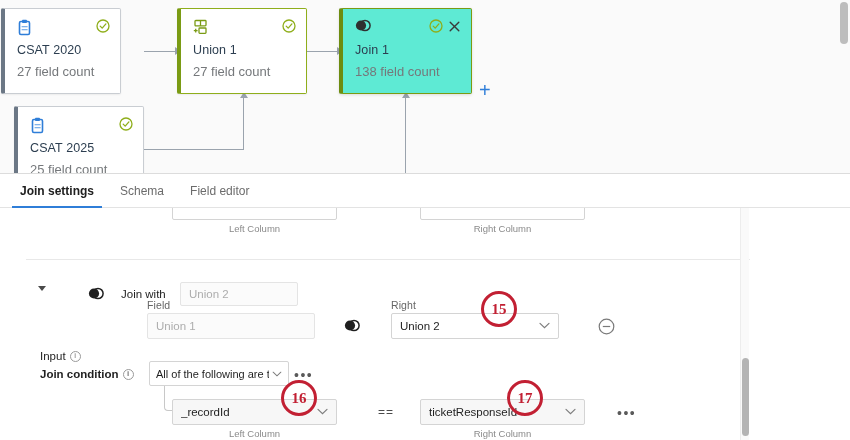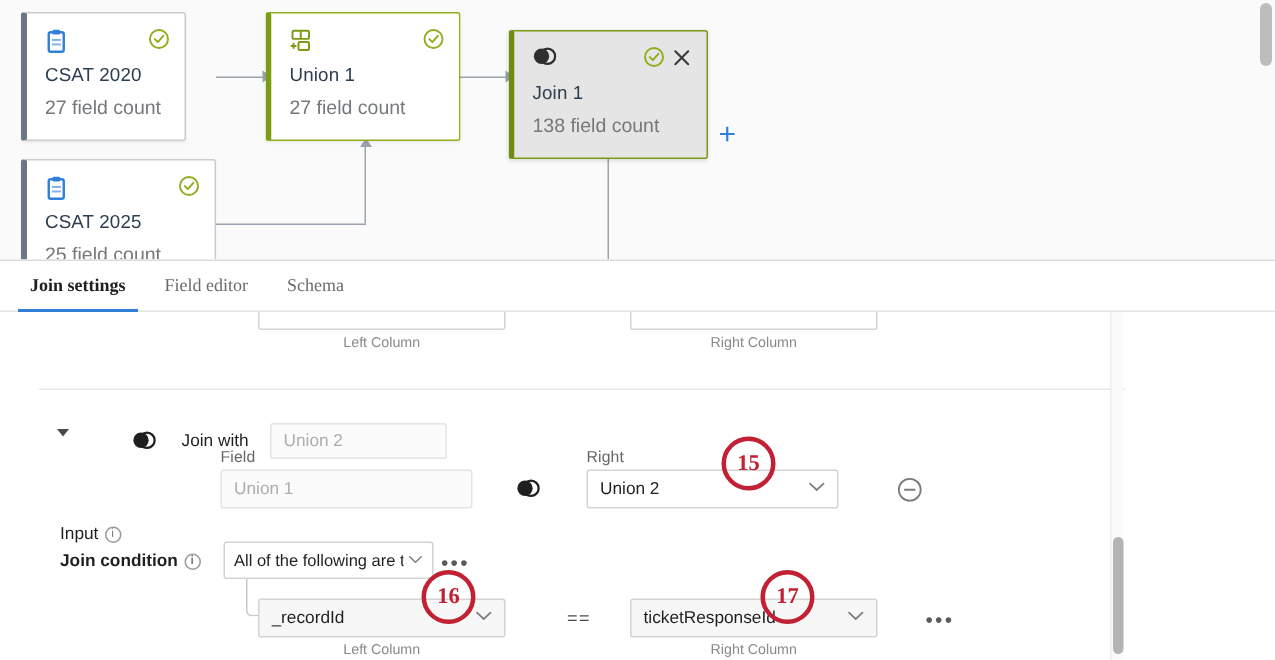--- a/index.html
+++ b/index.html
@@ -32,25 +32,24 @@
     border: 1px solid #c9cdd2;
     border-left: 4px solid #6b7785;
     border-radius: 2px;
     box-shadow: 0 1px 2px rgba(0,0,0,0.06);
   }
   .node.green {
     border: 1px solid #8fae1b;
     border-left: 4px solid #7a9b14;
   }
   .node.selected {
-    background: #e5e5e5;
+    background: #5eead4;
     border: 1px solid #7a9b14;
     border-left: 4px solid #6d8c10;
     box-shadow: 0 1px 3px rgba(0,0,0,0.12);
-    margin-top: 12px;
   }
   .node-head {
     display: flex; align-items: flex-start; justify-content: space-between;
     padding: 10px 10px 0 12px; height: 28px;
   }
   .node-title {
     padding: 0 12px; margin-top: 6px;
     font-size: 12.5px; color: #2c3e50; letter-spacing: .1px;
   }
   .node-sub {
@@ -82,21 +81,20 @@
 
   
   .panel {
     position: absolute; left: 0; top: 173px; width: 850px; height: 267px;
     background: #ffffff; border-top: 1px solid #dcdcdc;
   }
   .tabbar {
     position: relative; height: 34px; border-bottom: 1px solid #e3e3e3;
     display: flex; align-items: flex-end; padding-left: 10px; gap: 6px;
     background: #ffffff;
-    font-family: Liberation Serif, serif;
   }
   .tab {
     font-size: 12px; color: #6b6b6b; padding: 6px 10px 9px 10px;
     cursor: pointer; position: relative; white-space: nowrap;
   }
   .tab.active { color: #202020; font-weight: bold; }
   .tab.active::after {
     content: ""; position: absolute; left: 2px; right: 2px; bottom: -1px;
     height: 2px; background: #2f7ed8;
   }
@@ -181,21 +179,21 @@
     <div class="conn" style="left:243px; top:94px; width:1px; height:55px;"></div>
     <div class="conn" style="left:144px; top:149px; width:100px; height:1px;"></div>
     <div class="arrow-head arrow-up" style="left:240px; top:92px;"></div>
 
     <div class="conn" style="left:306px; top:51px; width:39px; height:1px;"></div>
     <div class="arrow-head arrow-right" style="left:337px; top:47px;"></div>
 
     <div class="conn" style="left:405px; top:94px; width:1px; height:79px;"></div>
     <div class="arrow-head arrow-up" style="left:402px; top:92px;"></div>
 
-    <div class="node" style="left:14px; top:8px; width:110px; height:86px;">
+    <div class="node" style="left:1px; top:8px; width:120px; height:86px;">
       <div class="node-head">
         <span class="ico">
           <svg width="15" height="17" viewBox="0 0 15 17">
             <rect x="2.5" y="2.5" width="10" height="13" rx="1.4" fill="none" stroke="#2f7ed8" stroke-width="1.6"></rect>
             <rect x="5" y="0.8" width="5" height="3.2" rx="0.9" fill="#2f7ed8"></rect>
             <rect x="4.6" y="7" width="6" height="1.3" fill="#7fb2ea"></rect>
             <rect x="4.6" y="10" width="6" height="1.3" fill="#7fb2ea"></rect>
           </svg>
         </span>
         <span class="node-actions">
@@ -289,22 +287,22 @@
 
     <div class="canvas-scroll-v">
       <div class="canvas-scroll-thumb"></div>
     </div>
   </div>
 
   <div class="panel">
 
     <div class="tabbar">
       <div class="tab active">Join settings</div>
+      <div class="tab">Schema</div>
       <div class="tab">Field editor</div>
-      <div class="tab">Schema</div>
     </div>
 
     <div class="panel-body">
 
       <div class="ctl" style="left:172px; top:-10px; width:165px; height:22px;"></div>
       <div class="sublabel" style="left:172px; top:15px; width:165px;">Left Column</div>
 
       <div class="ctl" style="left:420px; top:-10px; width:165px; height:22px;"></div>
       <div class="sublabel" style="left:420px; top:15px; width:165px;">Right Column</div>
 

